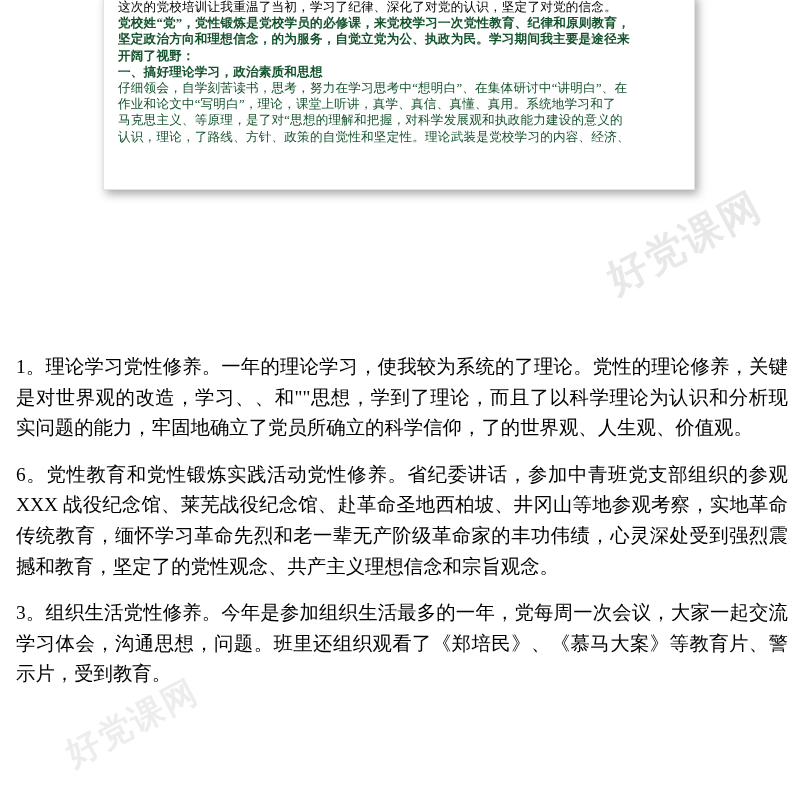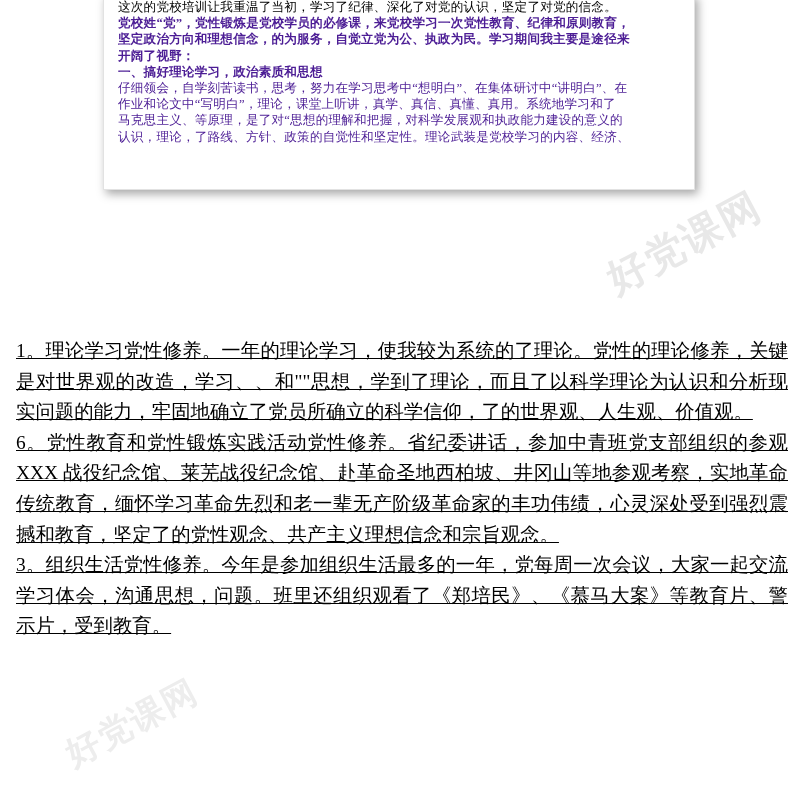--- a/index.html
+++ b/index.html
@@ -27,21 +27,21 @@
     box-shadow: 3px 4px 9px rgba(0,0,0,0.35);
     border: 1px solid #e2e2e2;
     overflow: hidden;
     box-sizing: border-box;
     padding: 4px 14px 6px 14px;
   }
   .preview-card .pline {
     font-family: "Liberation Serif", serif;
     font-size: 12.6px;
     line-height: 16.2px;
-    color: #4c1d95;
+    color: #14532d;
     letter-spacing: 0.2px;
     white-space: nowrap;
     overflow: hidden;
   }
   .preview-card .pline.bold {
     font-weight: bold;
   }
   .preview-card .faded {
     color: #000000;
   }
@@ -71,22 +71,21 @@
     font-size: 19.4px;
     line-height: 30.6px;
     color: #000000;
     text-align: justify;
   }
   .doc-body p {
     margin: 0 0 0 0;
     text-indent: 0;
   }
   .doc-body p.para-gap {
-    margin-top: 0px;
-    text-decoration: underline;
+    margin-top: 16px;
   }
 </style>
 </head>
 <body>
 
 <div class="preview-card">
   <div class="pline faded">这次的党校培训让我重温了当初，学习了纪律、深化了对党的认识，坚定了对党的信念。</div>
   <div class="pline bold">党校姓“党”，党性锻炼是党校学员的必修课，来党校学习一次党性教育、纪律和原则教育，</div>
   <div class="pline bold">坚定政治方向和理想信念，的为服务，自觉立党为公、执政为民。学习期间我主要是途径来</div>
   <div class="pline bold">开阔了视野：</div>

